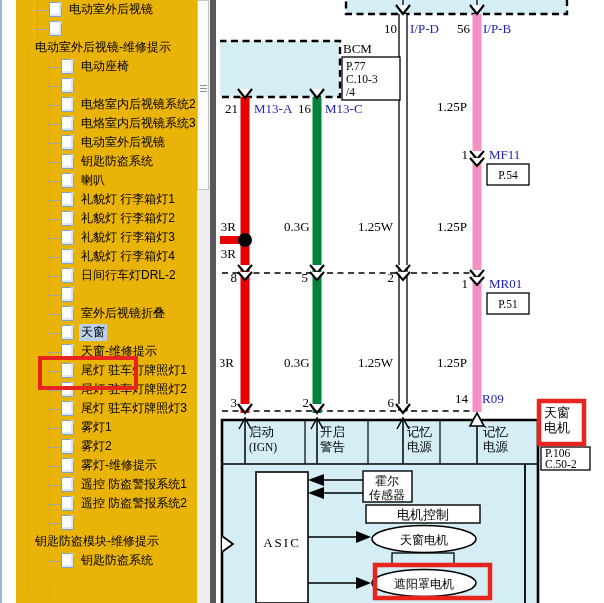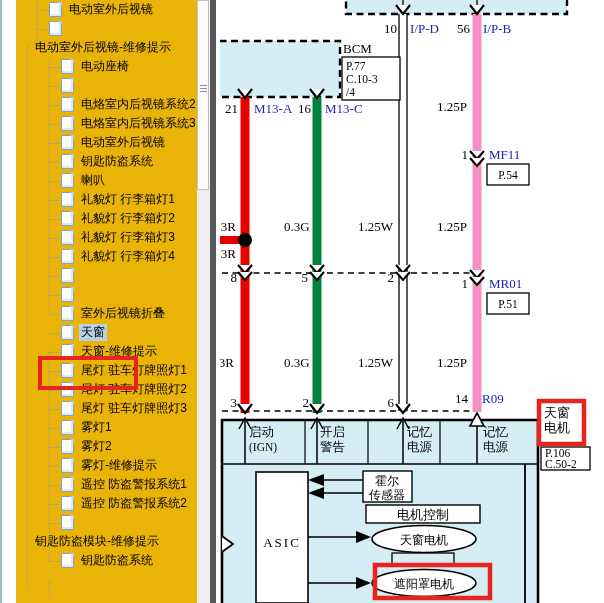--- a/index.html
+++ b/index.html
@@ -116,20 +116,21 @@
         <span class="ilabel">礼貌灯 行李箱灯3</span>
       </div>
       <div class="trow">
         <span class="stub d2"></span>
         <span class="ficon"></span>
         <span class="ilabel">礼貌灯 行李箱灯4</span>
       </div>
       <div class="trow">
         <span class="stub d2"></span>
         <span class="ficon"></span>
+        <span class="ilabel">日间行车灯DRL-2</span>
       </div>
       <div class="trow">
         <span class="stub d2"></span>
         <span class="ficon"></span>
       </div>
       <div class="trow">
         <span class="stub d2"></span>
         <span class="ficon"></span>
         <span class="ilabel">室外后视镜折叠</span>
       </div>

